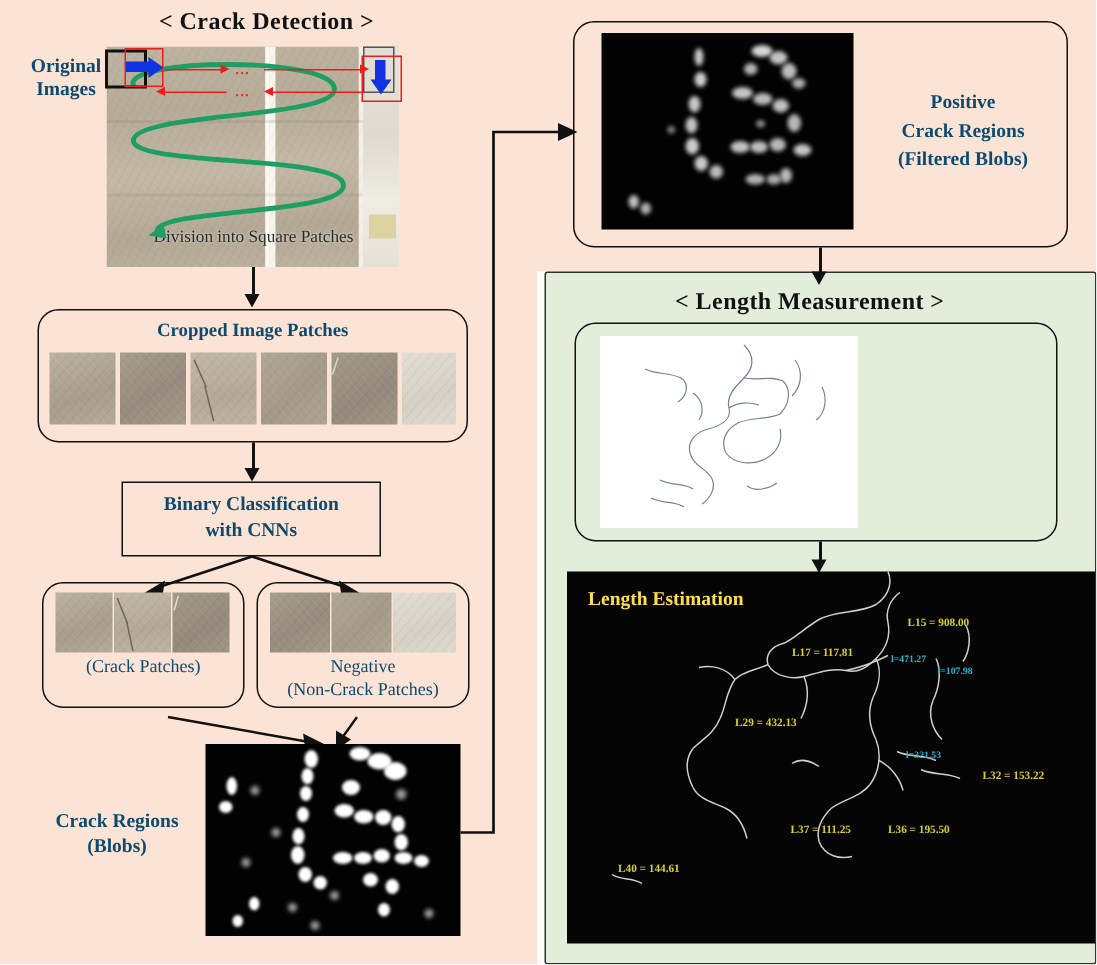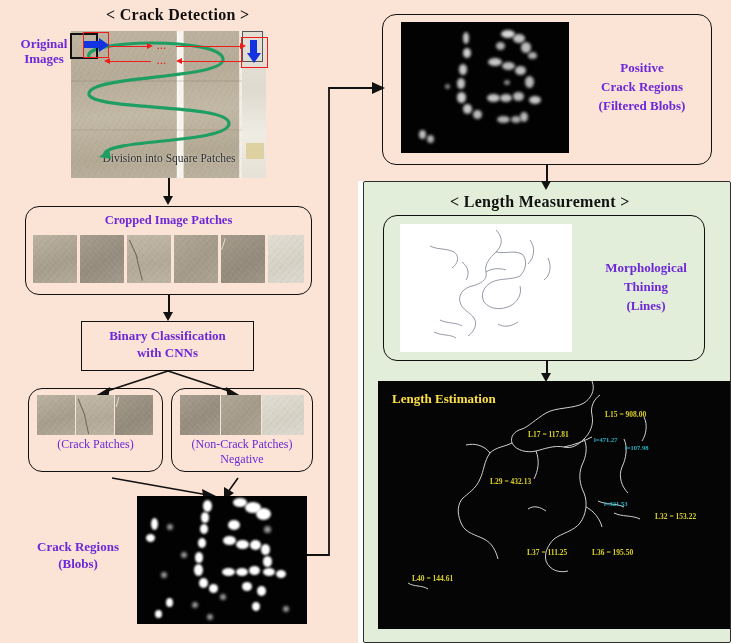--- a/index.html
+++ b/index.html
@@ -9,21 +9,21 @@
   
   .panel-left{position:absolute;left:0;top:0;width:358px;height:643px;background:#fbe3d5;}
   .panel-topright{position:absolute;left:358px;top:0;width:373px;height:181px;background:#fbe3d5;}
   .panel-green{position:absolute;left:363px;top:181px;width:368px;height:462px;background:#e3eeda;border:1px solid #2f2f2f;box-sizing:border-box;border-radius:2px;}
 
   .stage-title{position:absolute;font-weight:bold;font-size:16px;color:#111;letter-spacing:.3px;white-space:nowrap;}
 
   .rbox{position:absolute;border:1.6px solid #111;border-radius:14px;box-sizing:border-box;background:transparent;}
   .sbox{position:absolute;border:1.6px solid #111;box-sizing:border-box;background:transparent;}
 
-  .lbl{position:absolute;white-space:nowrap;color:#6d28d9;}
+  .lbl{position:absolute;white-space:nowrap;color:#0c4a6e;}
   .lbl.b{font-weight:bold;}
   .center{text-align:center;}
 
   
   .vline{position:absolute;background:#111;width:1.8px;}
   .arrowdown{position:absolute;width:0;height:0;border-left:5.5px solid transparent;border-right:5.5px solid transparent;border-top:9px solid #111;}
 
   
   .photo{position:absolute;overflow:hidden;}
   .pave{position:absolute;inset:0;
@@ -205,22 +205,22 @@
   <div class="tile t-b" style="left:180px;top:395px;width:40px;height:40px;">
       <div class="n"></div>
     </div>
   <div class="tile t-d" style="left:221px;top:395px;width:40px;height:40px;">
       <div class="n"></div>
     </div>
   <div class="tile t-f" style="left:262px;top:395px;width:42px;height:40px;">
       <div class="n"></div>
     </div>
   <div class="lbl center" style="left:171px;top:437px;width:142px;font-size:12px;line-height:15px;">
+    <div>Negative</div>
     <div>(Non-Crack Patches)</div>
-    <div>Negative</div>
   </div>
 
   <svg class="ovl" width="731" height="643">
     <path d="M112,478 L208,495" stroke="#111" stroke-width="1.6" fill="none"></path>
     <polygon points="218,497 202,489 204,502" fill="#111"></polygon>
     <path d="M238,478 L228,492" stroke="#111" stroke-width="1.6" fill="none"></path>
     <polygon points="224,500 224,487 234,493" fill="#111"></polygon>
   </svg>
 
   <div class="blackimg" style="left:137px;top:496px;width:170px;height:128px;">
@@ -329,25 +329,20 @@
         <path d="M130,16 C136,24 134,34 128,40"></path>
         <path d="M148,34 C152,42 150,52 144,56"></path>
         <path d="M40,96 C48,100 56,98 62,102"></path>
         <path d="M34,108 C42,112 50,110 56,114"></path>
         <path d="M86,48 C92,44 100,44 106,46"></path>
         <path d="M66,56 C70,50 68,42 62,38"></path>
         <path d="M98,100 C104,104 112,102 118,98"></path>
       </g>
     </svg>
   </div>
-  <div class="lbl b center" style="left:590px;top:258px;width:112px;font-size:13px;line-height:19px;">
-    <div>Morphological</div>
-    <div>Thining</div>
-    <div>(Lines)</div>
-  </div>
 
   <div class="vline" style="left:546px;top:361px;height:14px;"></div>
   <div class="arrowdown" style="left:541px;top:373px;"></div>
 
   <div class="leimg" style="left:378px;top:381px;width:352px;height:248px;">
     <svg class="ovl" width="352" height="248" viewBox="0 0 352 248">
       <g fill="none" stroke="#cfcfcf" stroke-width="1">
         <path d="M214,0 C218,10 212,18 206,22 C196,28 178,26 168,32 C158,38 150,46 144,48"></path>
         <path d="M144,48 C136,50 132,56 134,62"></path>
         <path d="M134,62 C138,70 150,72 158,70 C166,68 176,64 186,66"></path>

